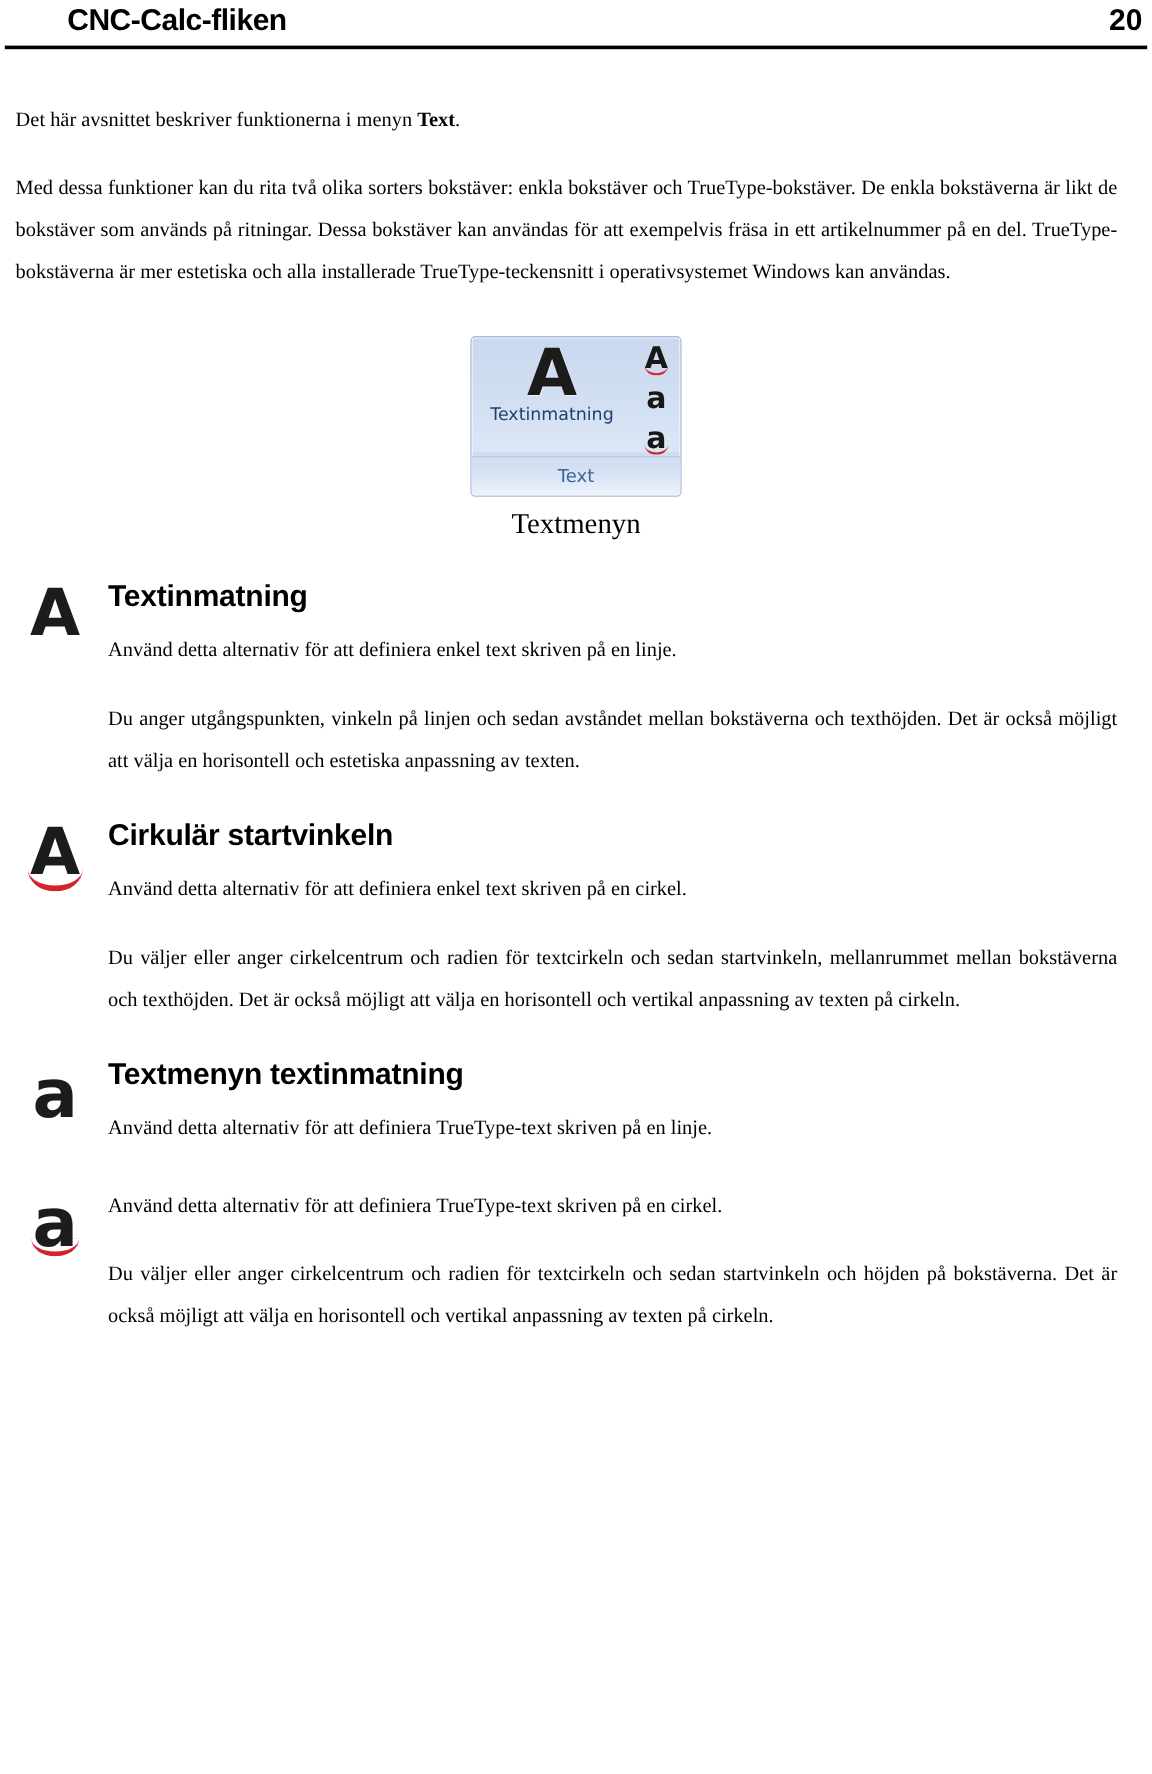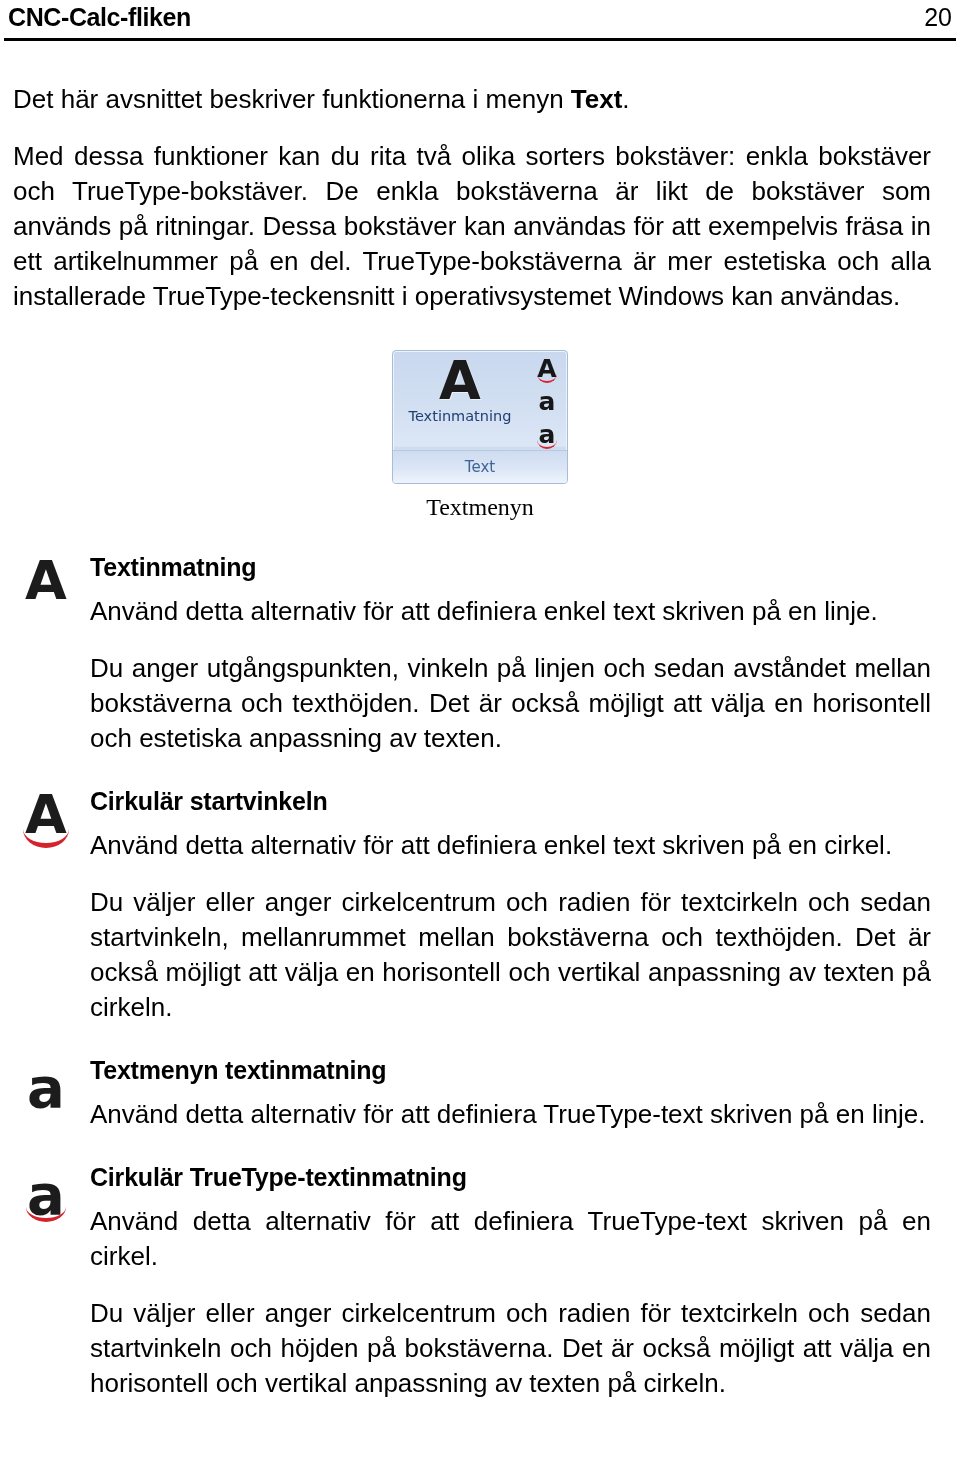--- a/index.html
+++ b/index.html
@@ -28,24 +28,25 @@
     justify-content: space-between;
     padding: 2px 8px 0 8px;
     box-sizing: border-box;
   }
   .page-header .hdr-title {
     font-family: "Liberation Sans", sans-serif;
     font-weight: bold;
     font-size: 25px;
     letter-spacing: -0.4px;
     line-height: 30px;
+    margin-left: 48px;
   }
   .page-header .hdr-page {
     font-family: "Liberation Sans", sans-serif;
-    font-weight: normal;
+    font-weight: bold;
     font-size: 25px;
     line-height: 30px;
     margin-left: 19px;
   }
   .header-rule {
     position: absolute;
     left: 4px;
     top: 38px;
     width: 952px;
     height: 3px;
@@ -64,22 +65,22 @@
     font-family: "Liberation Sans", sans-serif;
     font-weight: bold;
     font-size: 38px;
     margin: 0 0 38px 0;
     padding-left: 38px;
     line-height: 44px;
     white-space: pre;
   }
 
   p.body {
-    font-family: Liberation Sans, sans-serif;
-    font-size: 26px;
+    font-family: Liberation Serif, serif;
+    font-size: 17px;
     line-height: 35px;
     text-align: justify;
     margin: 0 16px 22px 0;
     padding: 0 5px 0 5px;
   }
   p.body.last { margin-bottom: 0; }
   p.body b { font-weight: bold; }
 
   
   .figure-block {
@@ -338,18 +339,17 @@
     <p class="body">Använd detta alternativ för att definiera TrueType-text skriven på en linje.</p>
   </div>
 
   <div class="option-block">
     <div class="option-icon">
       <div class="big-glyph">
         <span class="ch lower">a</span>
         <span class="arc small"></span>
       </div>
     </div>
-    <h2 class="option-heading">Cirkulär TrueType-textinmatning</h2>
     <p class="body">Använd detta alternativ för att definiera TrueType-text skriven på en cirkel.</p>
     <p class="body last">Du väljer eller anger cirkelcentrum och radien för textcirkeln och sedan startvinkeln och höjden på bokstäverna. Det är också möjligt att välja en horisontell och vertikal anpassning av texten på cirkeln.</p>
   </div>
 
 </div>
 
 </body></html>

